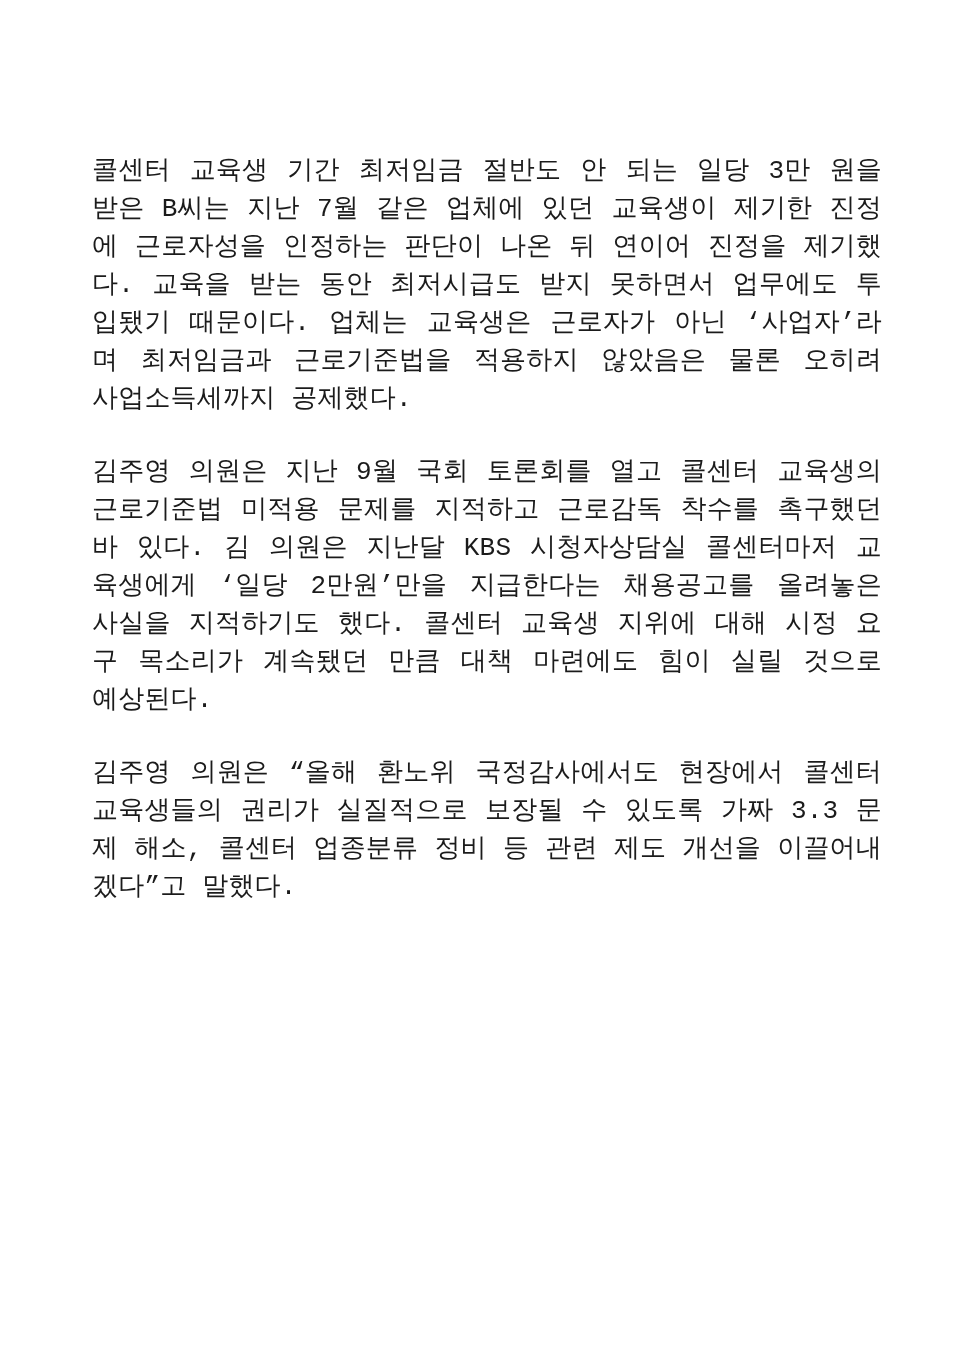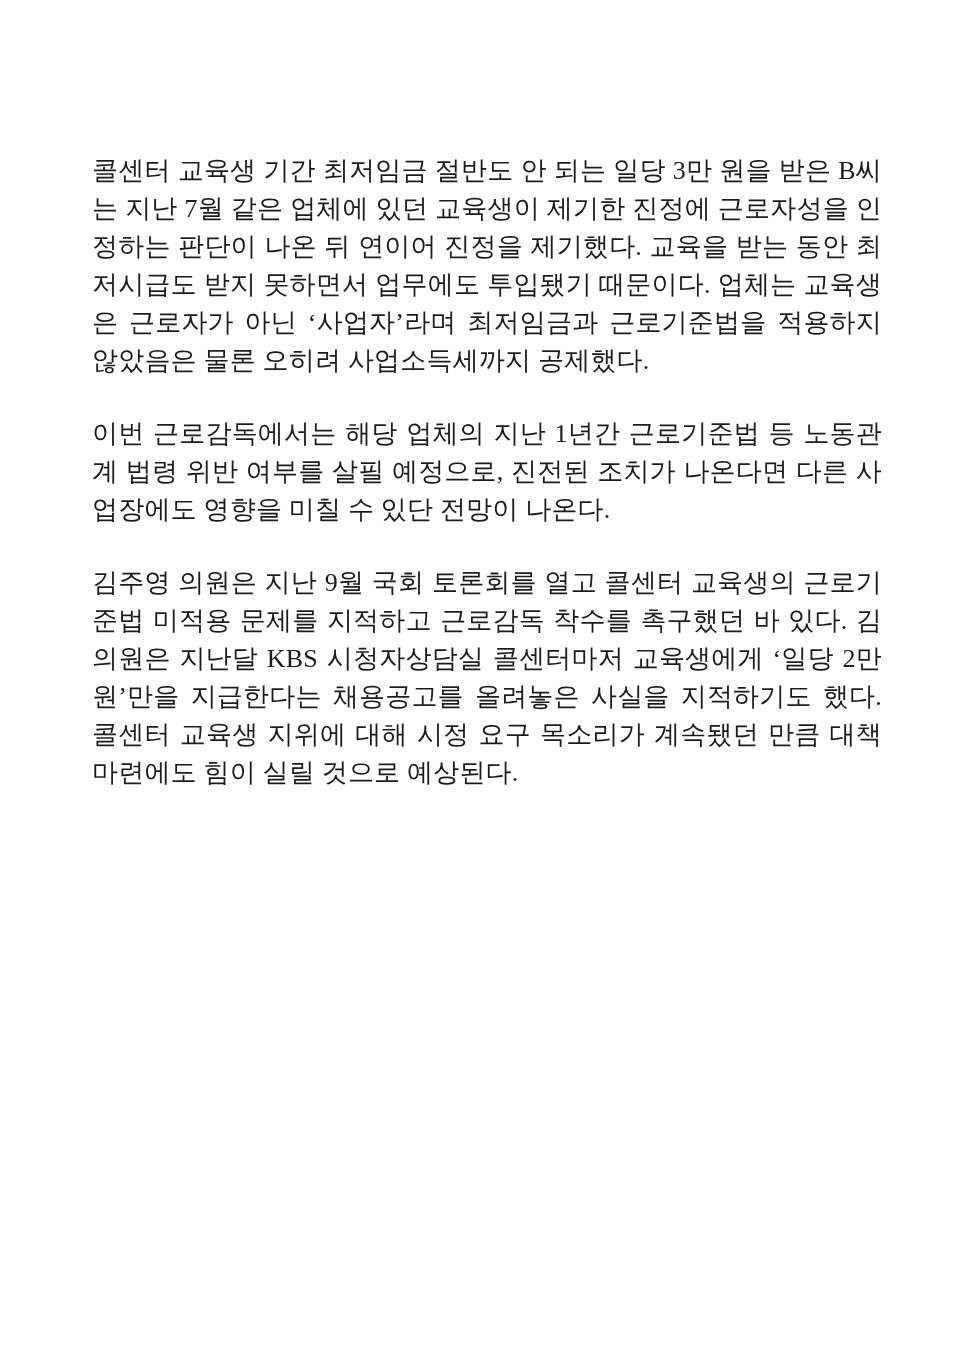--- a/index.html
+++ b/index.html
@@ -6,21 +6,21 @@
     margin: 0;
     padding: 0;
     background: #ffffff;
   }
   .page {
     position: relative;
     width: 966px;
     height: 1366px;
     background: #ffffff;
     overflow: hidden;
-    font-family: Liberation Serif, serif;
+    font-family: Liberation Mono, monospace;
   }
   .content {
     position: absolute;
     left: 92px;
     top: 152px;
     width: 790px;
     color: #1b1b1b;
   }
   .content p {
     margin: 0 0 35px 0;
@@ -35,16 +35,16 @@
   .content p:last-child {
     margin-bottom: 0;
   }
 </style>
 </head>
 <body>
 
 <div class="page">
   <div class="content">
     <p>콜센터 교육생 기간 최저임금 절반도 안 되는 일당 3만 원을 받은 B씨는 지난 7월 같은 업체에 있던 교육생이 제기한 진정에 근로자성을 인정하는 판단이 나온 뒤 연이어 진정을 제기했다. 교육을 받는 동안 최저시급도 받지 못하면서 업무에도 투입됐기 때문이다. 업체는 교육생은 근로자가 아닌 ‘사업자’라며 최저임금과 근로기준법을 적용하지 않았음은 물론 오히려 사업소득세까지 공제했다.</p>
-    <p>이번 근로감독에서는 해당 업체의 지난 1년간 근로기준법 등 노동관계 법령 위반 여부를 살필 예정으로, 진전된 조치가 나온다면 다른 사업장에도 영향을 미칠 수 있단 전망이 나온다.</p>
     <p>김주영 의원은 지난 9월 국회 토론회를 열고 콜센터 교육생의 근로기준법 미적용 문제를 지적하고 근로감독 착수를 촉구했던 바 있다. 김 의원은 지난달 KBS 시청자상담실 콜센터마저 교육생에게 ‘일당 2만원’만을 지급한다는 채용공고를 올려놓은 사실을 지적하기도 했다. 콜센터 교육생 지위에 대해 시정 요구 목소리가 계속됐던 만큼 대책 마련에도 힘이 실릴 것으로 예상된다.</p>
+    <p>김주영 의원은 “올해 환노위 국정감사에서도 현장에서 콜센터 교육생들의 권리가 실질적으로 보장될 수 있도록 가짜 3.3 문제 해소, 콜센터 업종분류 정비 등 관련 제도 개선을 이끌어내겠다”고 말했다.</p>
   </div>
 </div>
 
 </body></html>

